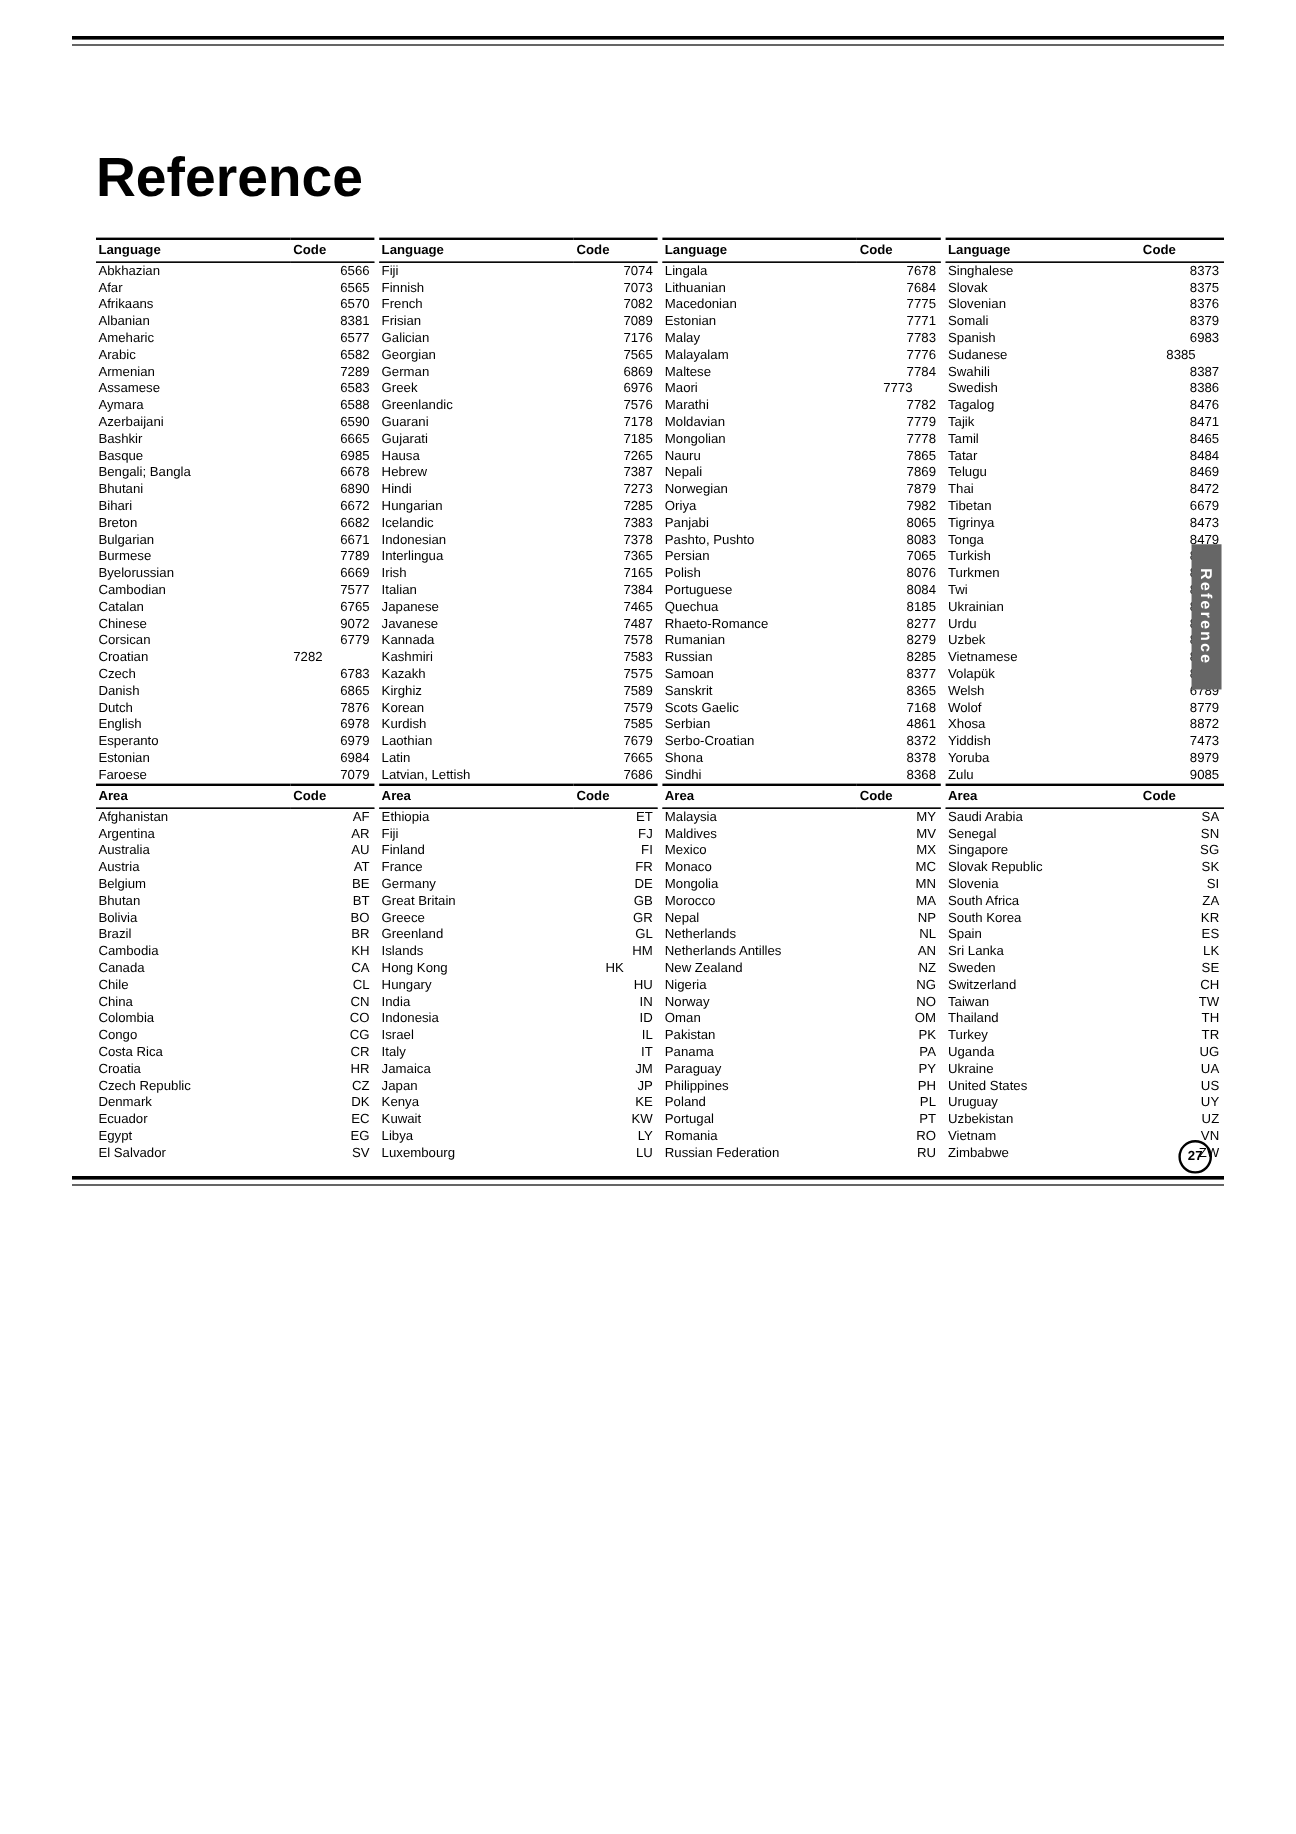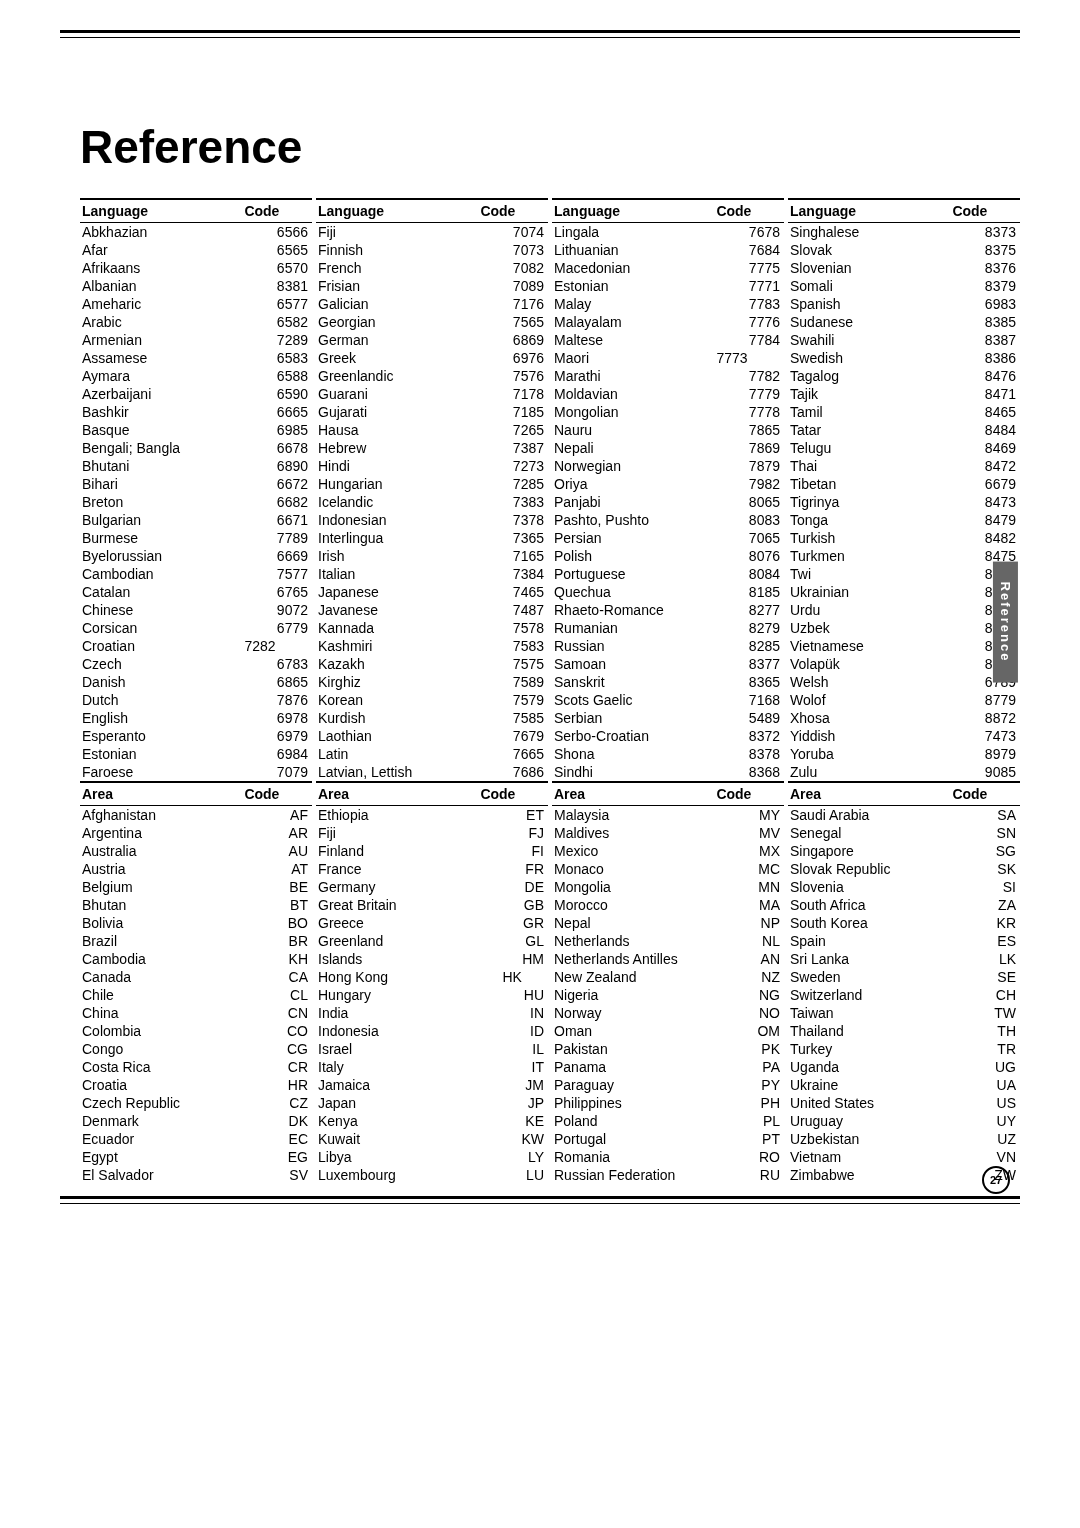--- a/index.html
+++ b/index.html
@@ -79,21 +79,21 @@
       border-right: none;
     }
 
     .lang-col-group:not(:last-child) {
       padding-right: 4px;
     }
 
     .lang-inner-table {
       width: 100%;
       border-collapse: collapse;
-      font-size: 14px;
+      font-size: 11px;
     }
 
     .lang-inner-table th {
       font-weight: bold;
       border-top: 2px solid #000;
       border-bottom: 1px solid #000;
       padding: 3px 4px 3px 2px;
       text-align: left;
     }
 
@@ -472,21 +472,21 @@
             <tr>
               <td>Malayalam</td>
               <td style="text-align:right">7776</td>
             </tr>
             <tr>
               <td>Maltese</td>
               <td style="text-align:right">7784</td>
             </tr>
             <tr>
               <td>Maori</td>
-              <td style="text-align:left">7773</td>
+              <td style="text-align:center">7773</td>
             </tr>
             <tr>
               <td>Marathi</td>
               <td style="text-align:right">7782</td>
             </tr>
             <tr>
               <td>Moldavian</td>
               <td style="text-align:right">7779</td>
             </tr>
             <tr>
@@ -552,21 +552,21 @@
             <tr>
               <td>Sanskrit</td>
               <td style="text-align:right">8365</td>
             </tr>
             <tr>
               <td>Scots Gaelic</td>
               <td style="text-align:right">7168</td>
             </tr>
             <tr>
               <td>Serbian</td>
-              <td style="text-align:right">5489</td>
+              <td style="text-align:right">4861</td>
             </tr>
             <tr>
               <td>Serbo-Croatian</td>
               <td style="text-align:right">8372</td>
             </tr>
             <tr>
               <td>Shona</td>
               <td style="text-align:right">8378</td>
             </tr>
             <tr>
@@ -601,21 +601,21 @@
             <tr>
               <td>Somali</td>
               <td style="text-align:right">8379</td>
             </tr>
             <tr>
               <td>Spanish</td>
               <td style="text-align:right">6983</td>
             </tr>
             <tr>
               <td>Sudanese</td>
-              <td style="text-align:right">8385</td>
+              <td style="text-align:center">8385</td>
             </tr>
             <tr>
               <td>Swahili</td>
               <td style="text-align:right">8387</td>
             </tr>
             <tr>
               <td>Swedish</td>
               <td style="text-align:right">8386</td>
             </tr>
             <tr>

